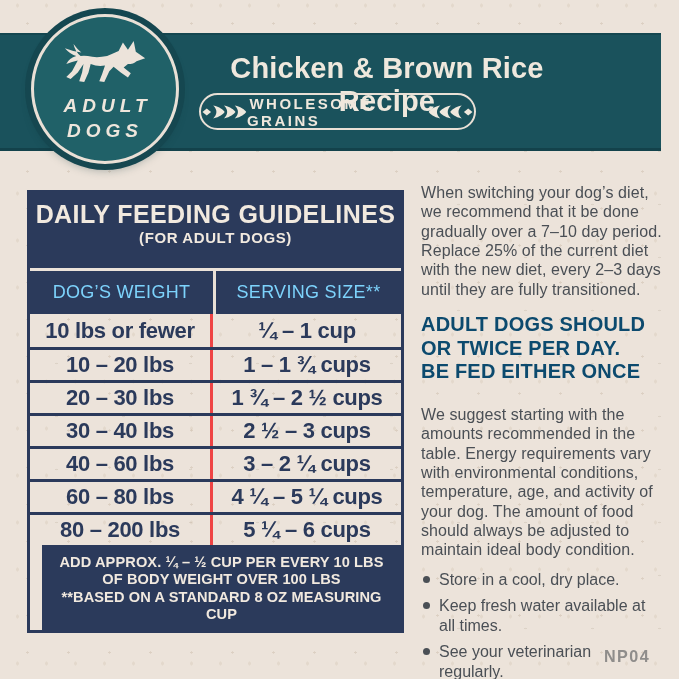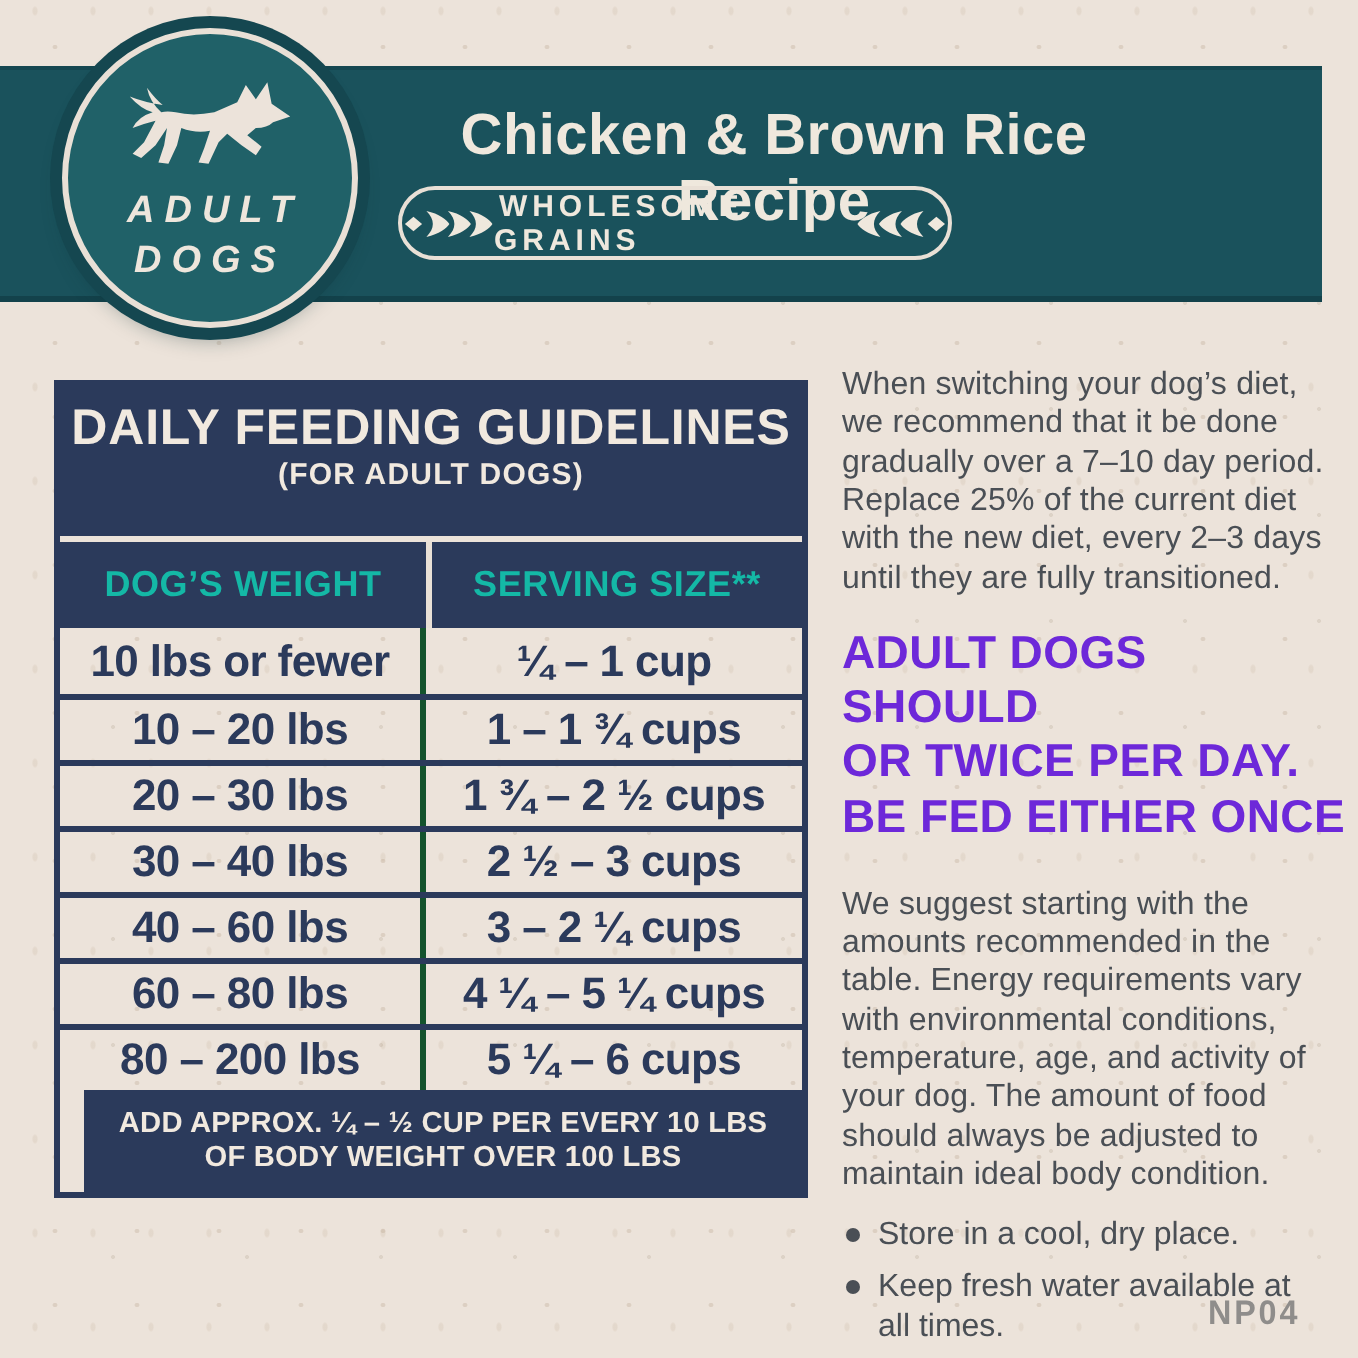--- a/index.html
+++ b/index.html
@@ -58,43 +58,43 @@
   }
   .tbl-title {
     background:#2b3a5b; color:#f1e9df; text-align:center; padding:8px 0 22px;
   }
   .tbl-title .t1 { font-size:25px; font-weight:bold; letter-spacing:0.4px; line-height:1.05; }
   .tbl-title .t2 { font-size:15px; font-weight:bold; letter-spacing:0.6px; margin-top:2px; }
   .tbl-gap { height:3px; }
   .tbl-head { display:flex; background:#2b3a5b; height:43px; }
   .tbl-head .hc {
     display:flex; align-items:center; justify-content:center;
-    color:#14b8a6; font-weight:bold; font-size:18px; letter-spacing:0.3px;
+    color:#7dd3fc; font-weight:normal; font-size:18px; letter-spacing:0.3px;
   }
   .tbl-head .hc.left { flex:0 0 183px; }
   .tbl-head .hc.right { flex:1; border-left:3px solid #e9e0d6; }
   .tbl-row { display:flex; height:33px; }
   .tbl-row + .tbl-row { border-top:3px solid #2b3a5b; }
   .tbl-row .cell {
     display:flex; align-items:center; justify-content:center;
     font-size:22px; font-weight:bold; color:#2b3a5b; letter-spacing:-0.3px;
   }
-  .tbl-row .cell.left  { flex:0 0 183px; border-right:3px solid #14532d; }
+  .tbl-row .cell.left  { flex:0 0 183px; border-right:3px solid #ef4444; }
   .tbl-row .cell.right { flex:1; }
   .tbl-foot {
     background:#2b3a5b; color:#f1e9df; text-align:center;
     padding:6px 2px 7px; font-weight:bold; font-size:14.6px; line-height:1.18;
     border-top:3px solid #2b3a5b; letter-spacing:0.1px;margin-left:12px;
   }
 
   
   .info { position:absolute; left:421px; top:183px; width:252px; color:#4a4f55; }
   .info p { font-size:16px; line-height:1.21; letter-spacing:0.1px; }
   .info-heading {
-    margin-top:14px; color:#6d28d9; font-weight:bold; font-size:23px;
+    margin-top:14px; color:#0c4a6e; font-weight:bold; font-size:20px;
     line-height:1.18; letter-spacing:0.2px;
   }
   .info-heading span { display:block; }
   .para2 { margin-top:21px; }
   .tips { list-style:none; margin-top:10px; }
   .tips li {
     position:relative; padding-left:18px; font-size:16px; line-height:1.22;
     margin-bottom:7px; max-width:238px;
   }
   .tips li::before {
@@ -188,20 +188,21 @@
     <div class="cell right">4 ¼ – 5 ¼ cups</div>
   </div>
   <div class="tbl-row">
     <div class="cell left">80 – 200 lbs</div>
     <div class="cell right">5 ¼ – 6 cups</div>
   </div>
 
   <div class="tbl-foot">
     <div>ADD APPROX. ¼ – ½ CUP PER EVERY 10 LBS</div>
     <div>OF BODY WEIGHT OVER 100 LBS</div>
+    <div>**BASED ON A STANDARD 8 OZ MEASURING CUP</div>
   </div>
 </div>
 
 <div class="info">
   <p>When switching your dog’s diet, we recommend that it be done gradually over a 7–10 day period. Replace 25% of the current diet with the new diet, every 2–3 days until they are fully transitioned.</p>
   <div class="info-heading">
     <span>ADULT DOGS SHOULD</span>
     <span>OR TWICE PER DAY.</span>
     <span>BE FED EITHER ONCE</span>
   </div>

